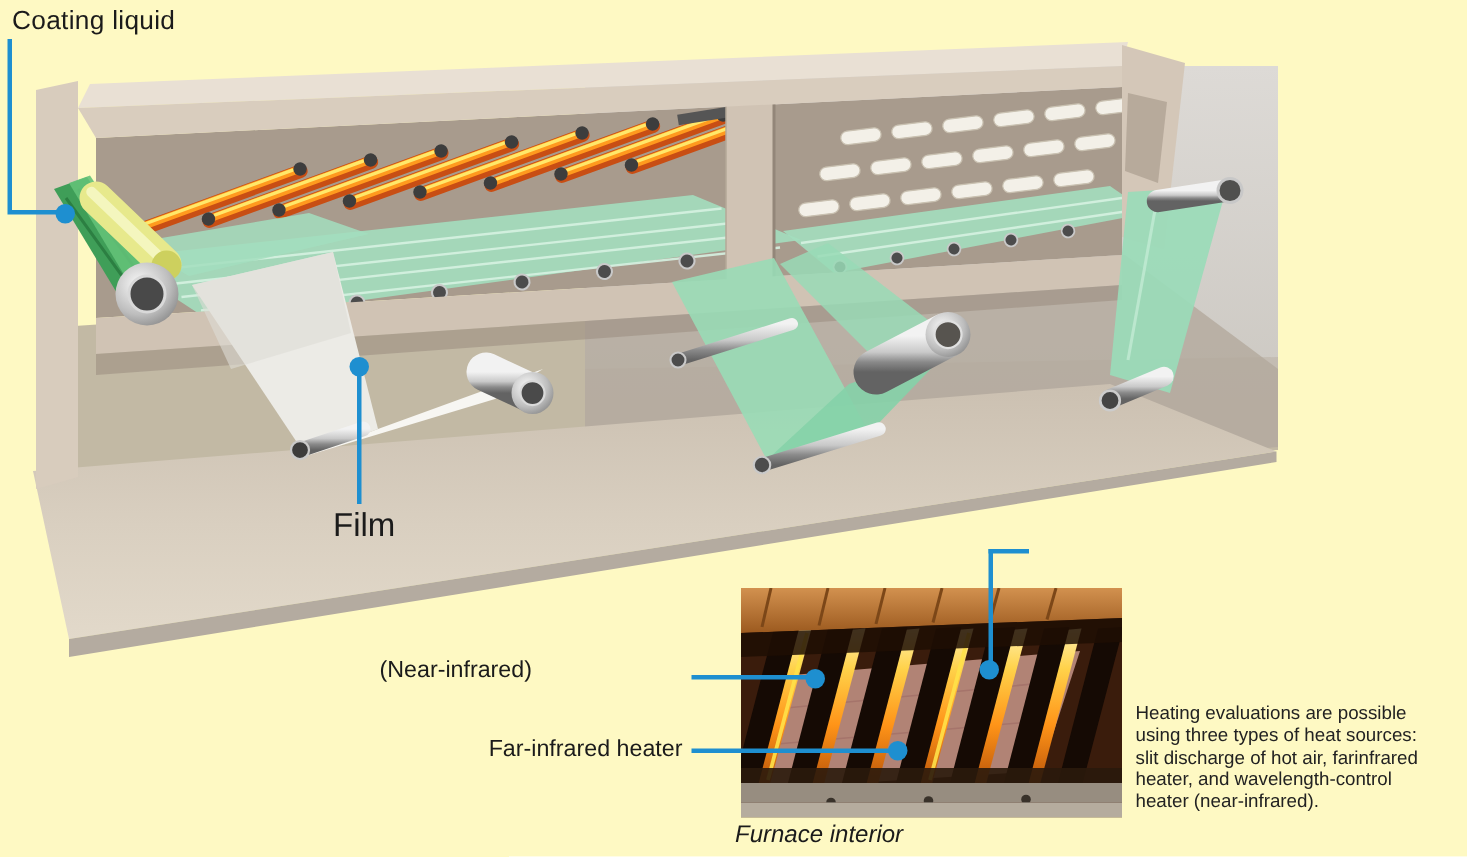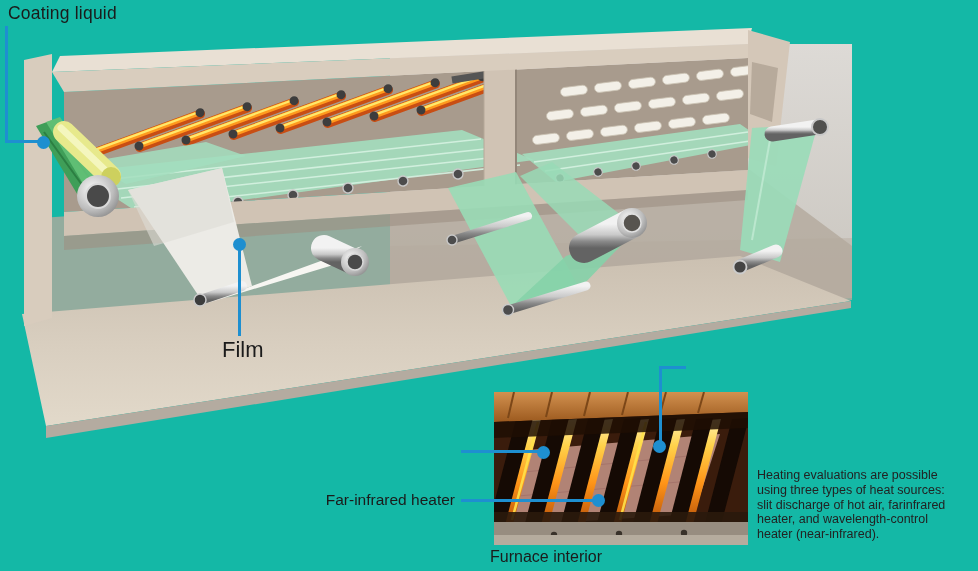--- a/index.html
+++ b/index.html
@@ -1,17 +1,17 @@
 <!DOCTYPE html>
 <html style="--leader: #1e8fd0; --labelc: #1b1b1b; --notec: #222222;"><head>
 <meta charset="utf-8">
 <style>
   html,body{margin:0;padding:0;background:#ffffff;}
   .stage{
-    position:relative;width:978px;height:571px;overflow:hidden;background:#14b8a6;
+    position:relative;width:978px;height:571px;overflow:hidden;background:#fef9c3;
     font-family:"Liberation Sans", sans-serif;
   }
   .scene-svg{position:absolute;left:0;top:0;}
   .lbl{
     position:absolute;color:var(--labelc,#1b1b1b);
     font-family:"Liberation Sans", sans-serif;
     white-space:nowrap;
   }
   .lbl-lg{font-size:17.5px;letter-spacing:0.2px;}
   .lbl-md{font-size:15.5px;}
@@ -301,29 +301,30 @@
 
   <div class="lbl" style="left:222px;top:337px;font-size:22px;">Film</div>
   <div class="leader-v" style="left:238px;top:249px;height:87px;"></div>
   <div class="leader-dot" style="left:233px;top:238px;"></div>
 
   <div class="leader-h" style="left:659px;top:366px;width:27px;"></div>
   <div class="leader-v" style="left:659px;top:366px;height:77px;"></div>
   <div class="leader-dot" style="left:653px;top:440px;"></div>
 
   <div class="wl-block">
+    <div class="lbl lbl-md" style="position:static;padding-left:3px;">(Near-infrared)</div>
   </div>
   <div class="leader-h" style="left:461px;top:450px;width:78px;"></div>
   <div class="leader-dot" style="left:537px;top:446px;"></div>
 
   <div class="lbl lbl-md fir-label">Far-infrared heater</div>
   <div class="leader-h" style="left:461px;top:499px;width:133px;"></div>
   <div class="leader-dot" style="left:592px;top:494px;"></div>
 
-  <div class="lbl lbl-caption" style="left:490px;top:548px;">Furnace interior</div>
+  <div class="lbl lbl-caption" style="left:490px;top:548px;font-style:italic;">Furnace interior</div>
 
   <div class="note">Heating evaluations are possible
 using three types of heat sources:
 slit discharge of hot air, farinfrared
 heater, and wavelength-control
 heater (near-infrared).</div>
 
 </div>
 
 </body></html>

